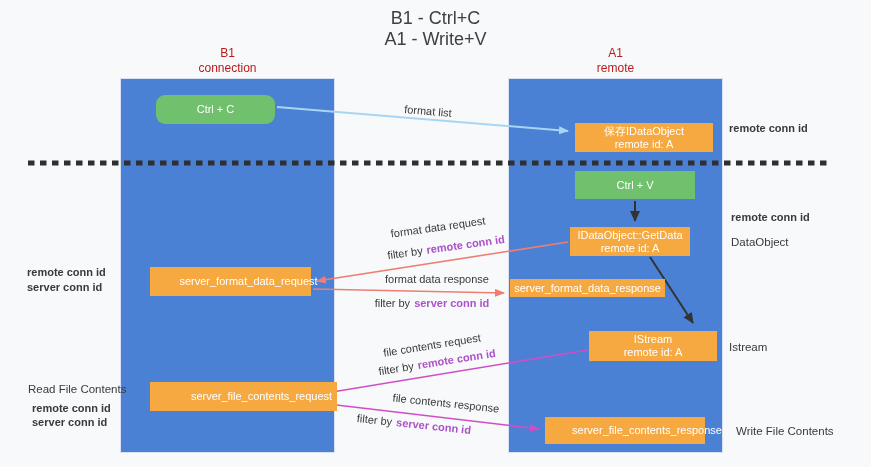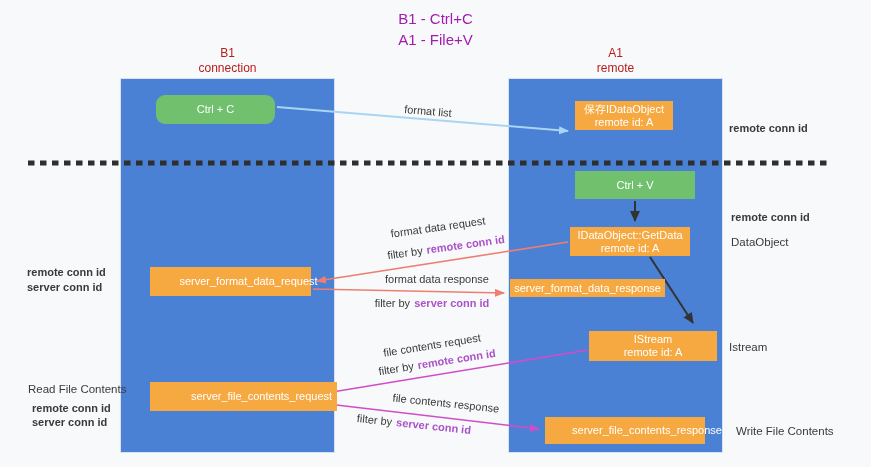--- a/index.html
+++ b/index.html
@@ -1,19 +1,19 @@
 <!DOCTYPE html>
 <html><head>
 <meta charset="utf-8">
 <style>
   html,body{margin:0;padding:0;}
   body{font-family:"Liberation Sans",sans-serif;background:#f8f9fa;}
   #canvas{position:relative;width:871px;height:467px;background:#f8f9fa;overflow:hidden;}
   .abs{position:absolute;}
-  .title{left:0;top:8px;width:871px;text-align:center;font-size:15px;line-height:21px;color:#a21caf;}
+  .title{left:0;top:8px;width:871px;text-align:center;font-size:18px;line-height:21px;color:#404040;}
   .lane-header{width:215px;text-align:center;font-size:12px;line-height:15px;color:#b91c1c;top:46px;}
   .lane{top:78px;width:215px;height:375px;background:#4a81d4;border:1px solid #d9e1f4;box-sizing:border-box;}
   .box{box-sizing:border-box;display:flex;flex-direction:column;align-items:center;justify-content:center;
        color:#fff;font-size:11px;line-height:13px;text-align:center;white-space:nowrap;}
   .green{background:#71c06e;}
   .orange{background:#f7a941;}
   .flow-label{white-space:nowrap;font-size:11px;color:#3a3a3a;transform-origin:center;}
   .ctr{transform:translate(-50%,-50%);}
   .purple{color:#ab53c8;font-weight:bold;}
   .greentx{color:#68bd68;font-weight:bold;}
@@ -22,21 +22,21 @@
   .filter-prefix{color:#3a3a3a;font-weight:normal;margin-right:4px;}
   svg{position:absolute;left:0;top:0;pointer-events:none;}
 </style>
 </head>
 <body>
 
 <div id="canvas">
 
   <div class="abs title">
     <div>B1 - Ctrl+C</div>
-    <div>A1 - File+V</div>
+    <div>A1 - Write+V</div>
   </div>
 
   <div class="abs lane-header" style="left:120px;">
     <div>B1</div>
     <div>connection</div>
   </div>
   <div class="abs lane-header" style="left:508px;">
     <div>A1</div>
     <div>remote</div>
   </div>
@@ -66,21 +66,21 @@
     <line x1="568" y1="242" x2="317" y2="281" stroke="#ee7e72" stroke-width="1.6" marker-end="url(#mh-salmon)"></line>
     <line x1="313" y1="289" x2="504" y2="293" stroke="#ee7e72" stroke-width="1.6" marker-end="url(#mh-salmon)"></line>
     <line x1="588" y1="350" x2="314" y2="395" stroke="#cf4ec8" stroke-width="1.6" marker-end="url(#mh-magenta)"></line>
     <line x1="311" y1="402" x2="539" y2="429" stroke="#cf4ec8" stroke-width="1.6" marker-end="url(#mh-magenta)"></line>
   </svg>
 
   <div class="abs box green" style="left:156px;top:95px;width:119px;height:29px;border-radius:9px;">
     <span>Ctrl + C</span>
   </div>
 
-  <div class="abs box orange" style="left:575px;top:101px;width:98px;height:29px;">
+  <div class="abs box orange" style="left:575px;top:123px;width:138px;height:29px;">
     <span>保存IDataObject</span>
     <span>remote id: A</span>
   </div>
 
   <div class="abs box green" style="left:575px;top:171px;width:120px;height:28px;">
     <span>Ctrl + V</span>
   </div>
 
   <div class="abs box orange" style="left:570px;top:227px;width:120px;height:29px;">
     <span>IDataObject::GetData</span>

